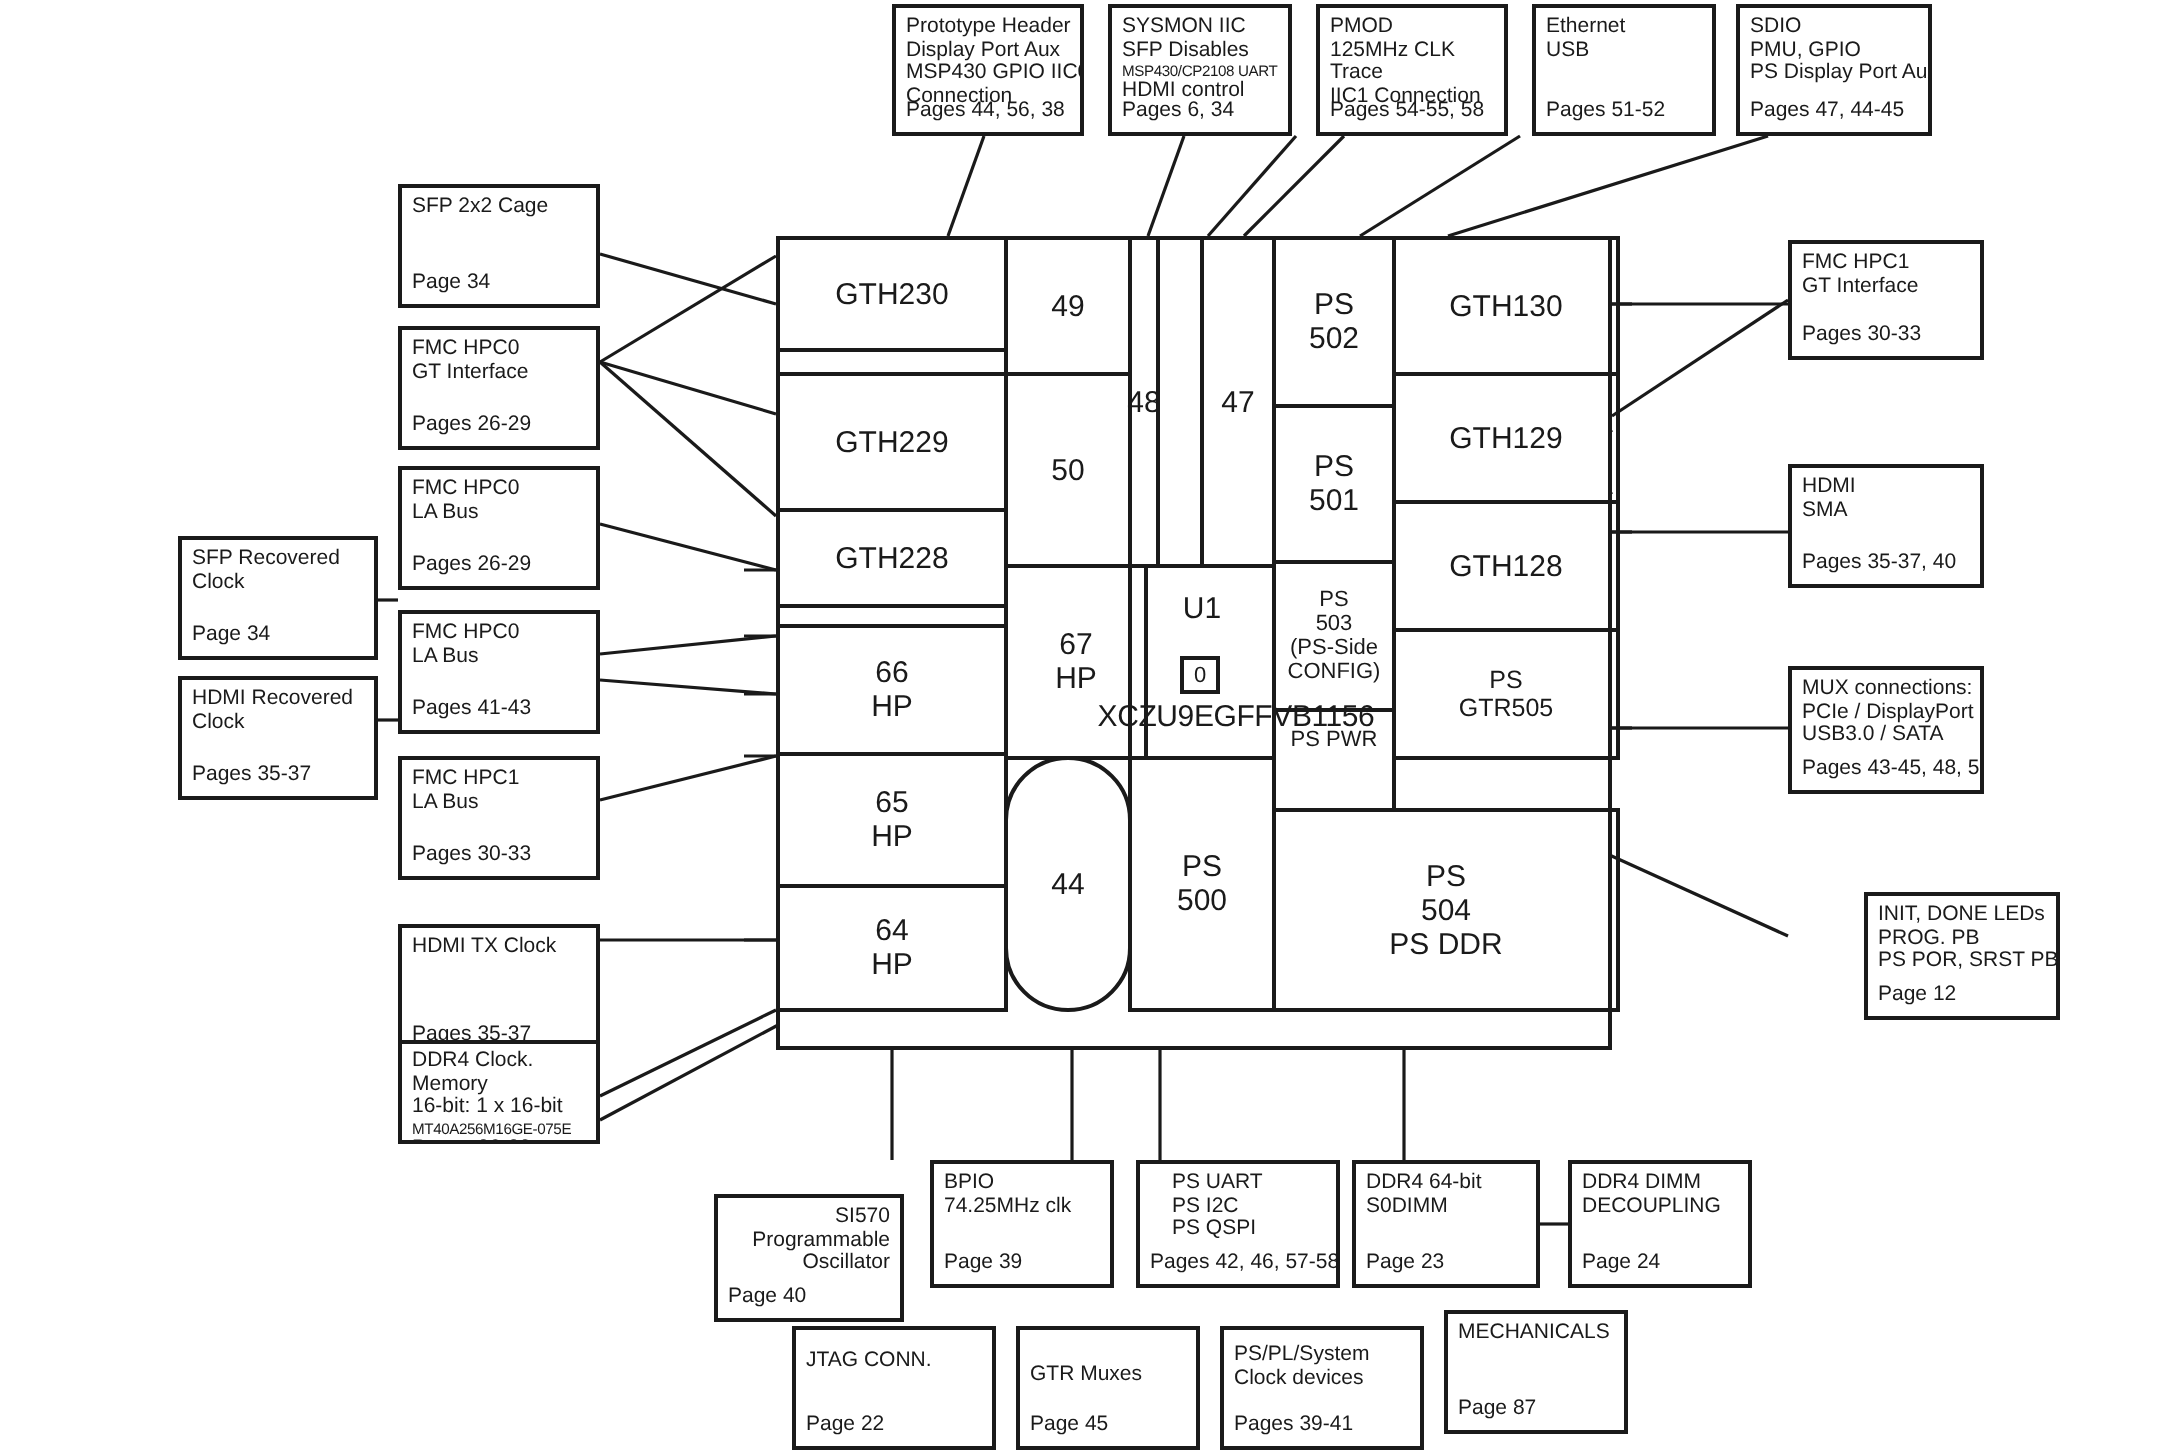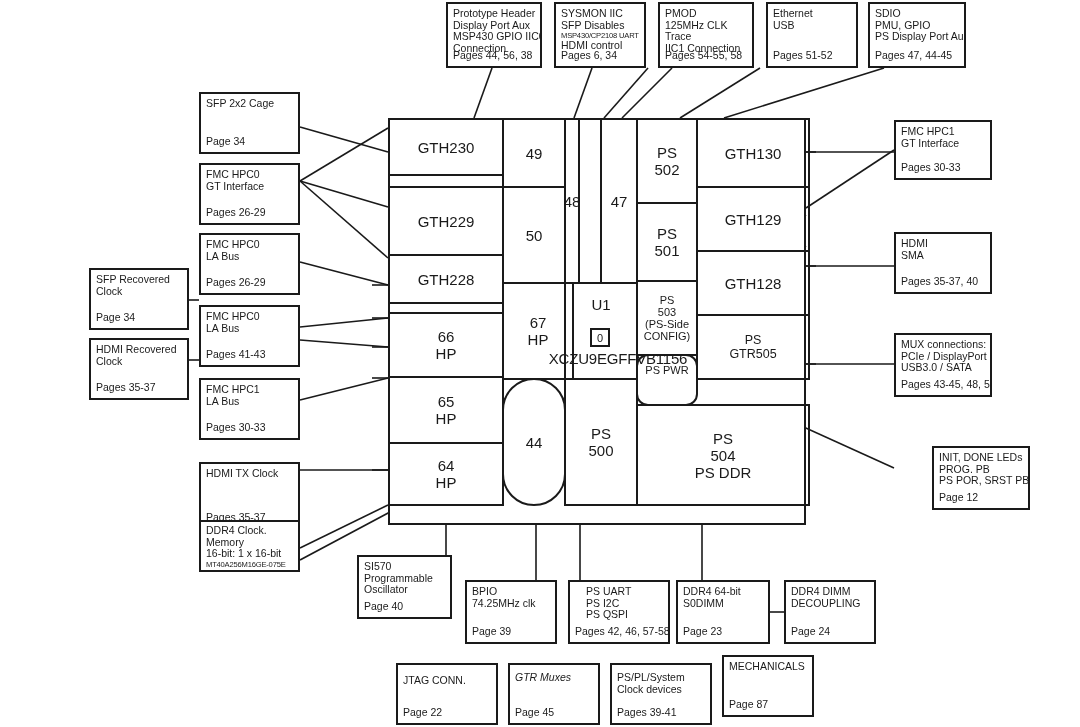--- a/index.html
+++ b/index.html
@@ -252,21 +252,21 @@
     <span class="pages">Pages 43-45, 48, 51</span>
   </div>
 
   <div class="box" style="left:932px;top:446px;width:98px;height:64px;">
     <span class="ln">INIT, DONE LEDs</span>
     <span class="ln">PROG. PB</span>
     <span class="ln">PS POR, SRST PBs</span>
     <span class="pages">Page 12</span>
   </div>
 
-  <div class="box" style="left:357px;top:555px;width:95px;height:64px;">
+  <div class="box" style="left:357px;top:597px;width:95px;height:64px;text-align:right;">
     <span class="ln">SI570</span>
     <span class="ln">Programmable</span>
     <span class="ln">Oscillator</span>
     <span class="pages">Page 40</span>
   </div>
 
   <div class="box" style="left:465px;top:580px;width:92px;height:64px;">
     <span class="ln">BPIO</span>
     <span class="ln">74.25MHz clk</span>
     <span class="pages">Page 39</span>
@@ -290,21 +290,21 @@
     <span class="ln">DECOUPLING</span>
     <span class="pages">Page 24</span>
   </div>
 
   <div class="box" style="left:396px;top:663px;width:102px;height:62px;">
     <span class="ln" style="display:block;margin-top:6px;">JTAG CONN.</span>
     <span class="pages">Page 22</span>
   </div>
 
   <div class="box" style="left:508px;top:663px;width:92px;height:62px;">
-    <span class="ln" style="display:block;margin-top:3px;font-style:italic;">GTR Muxes</span>
+    <span class="ln" style="display:block;margin-top:13px;">GTR Muxes</span>
     <span class="pages">Page 45</span>
   </div>
 
   <div class="box" style="left:610px;top:663px;width:102px;height:62px;">
     <span class="ln" style="display:block;margin-top:3px;">PS/PL/System</span>
     <span class="ln">Clock devices</span>
     <span class="pages">Pages 39-41</span>
   </div>
 
   <div class="box" style="left:722px;top:655px;width:92px;height:62px;">
@@ -381,21 +381,21 @@
     <div class="cell" style="left:246px;top:82px;width:62px;height:80px;">
       <span class="l">PS</span>
       <span class="l">501</span>
     </div>
     <div class="cell xs" style="left:246px;top:160px;width:62px;height:76px;">
       <span class="l">PS</span>
       <span class="l">503</span>
       <span class="l">(PS-Side</span>
       <span class="l">CONFIG)</span>
     </div>
-    <div class="cell xs" style="left:246px;top:234px;width:62px;height:52px;justify-content:flex-start;padding-top:8px;border-radius:12px;">
+    <div class="cell xs" style="left:246px;top:234px;width:62px;height:52px;justify-content:flex-start;padding-top:8px;">
       <span class="l">PS PWR</span>
     </div>
 
     <div class="cell" style="left:306px;top:-2px;width:114px;height:70px;">
       <span class="l">GTH130</span>
     </div>
     <div class="cell" style="left:306px;top:66px;width:114px;height:66px;">
       <span class="l">GTH129</span>
     </div>
     <div class="cell" style="left:306px;top:130px;width:114px;height:66px;">

